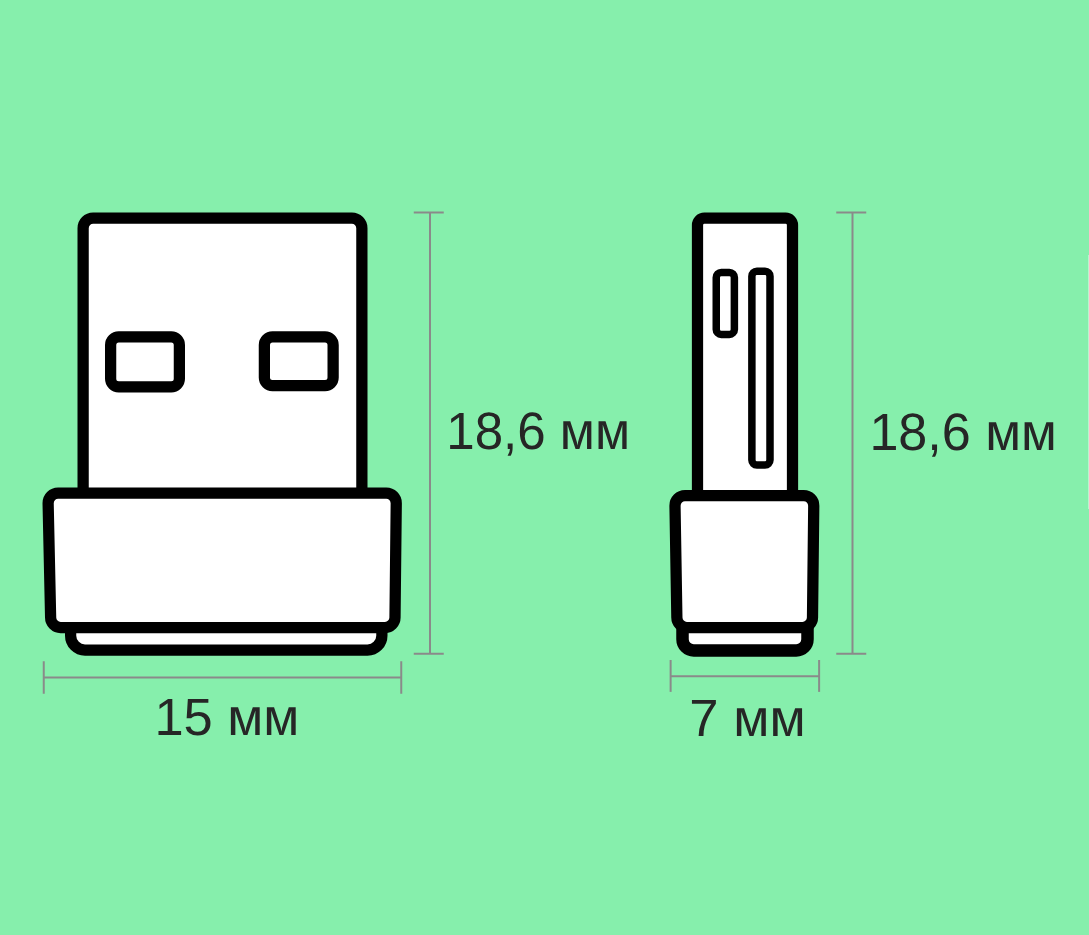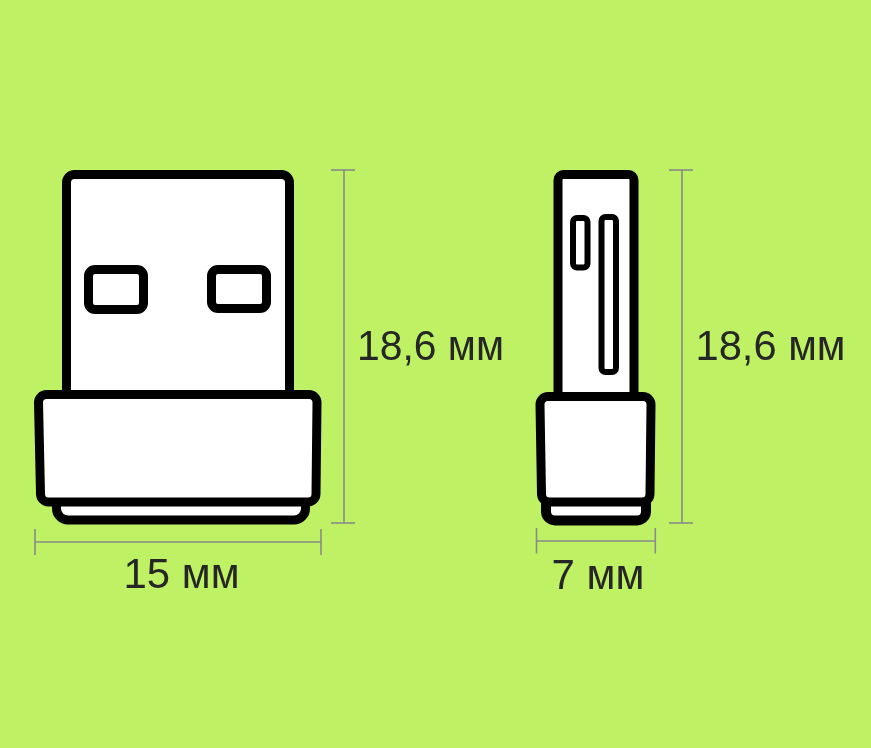--- a/index.html
+++ b/index.html
@@ -1,17 +1,17 @@
 <!DOCTYPE html>
 <html><head>
 <meta charset="utf-8">
 <title>USB adapter dimensions</title>
 <style>
 html,body{margin:0;padding:0;background:#ffffff;}
-.wrap{width:871px;height:748px;position:relative;overflow:hidden;background:#bef264;}
+.wrap{width:871px;height:748px;position:relative;overflow:hidden;background:#86efac;}
 text{font-family:"Liberation Sans",sans-serif;fill:#262626;}
 </style>
 </head>
 <body>
 
 <div class="wrap">
 <svg width="871" height="748" viewBox="0 0 871 748" shape-rendering="geometricPrecision">
 
   <path d="M66.5 400 V182.5 a8 8 0 0 1 8-8 H281.5 a8 8 0 0 1 8 8 V400" fill="#ffffff" stroke="#000000" stroke-width="9"></path>
 

